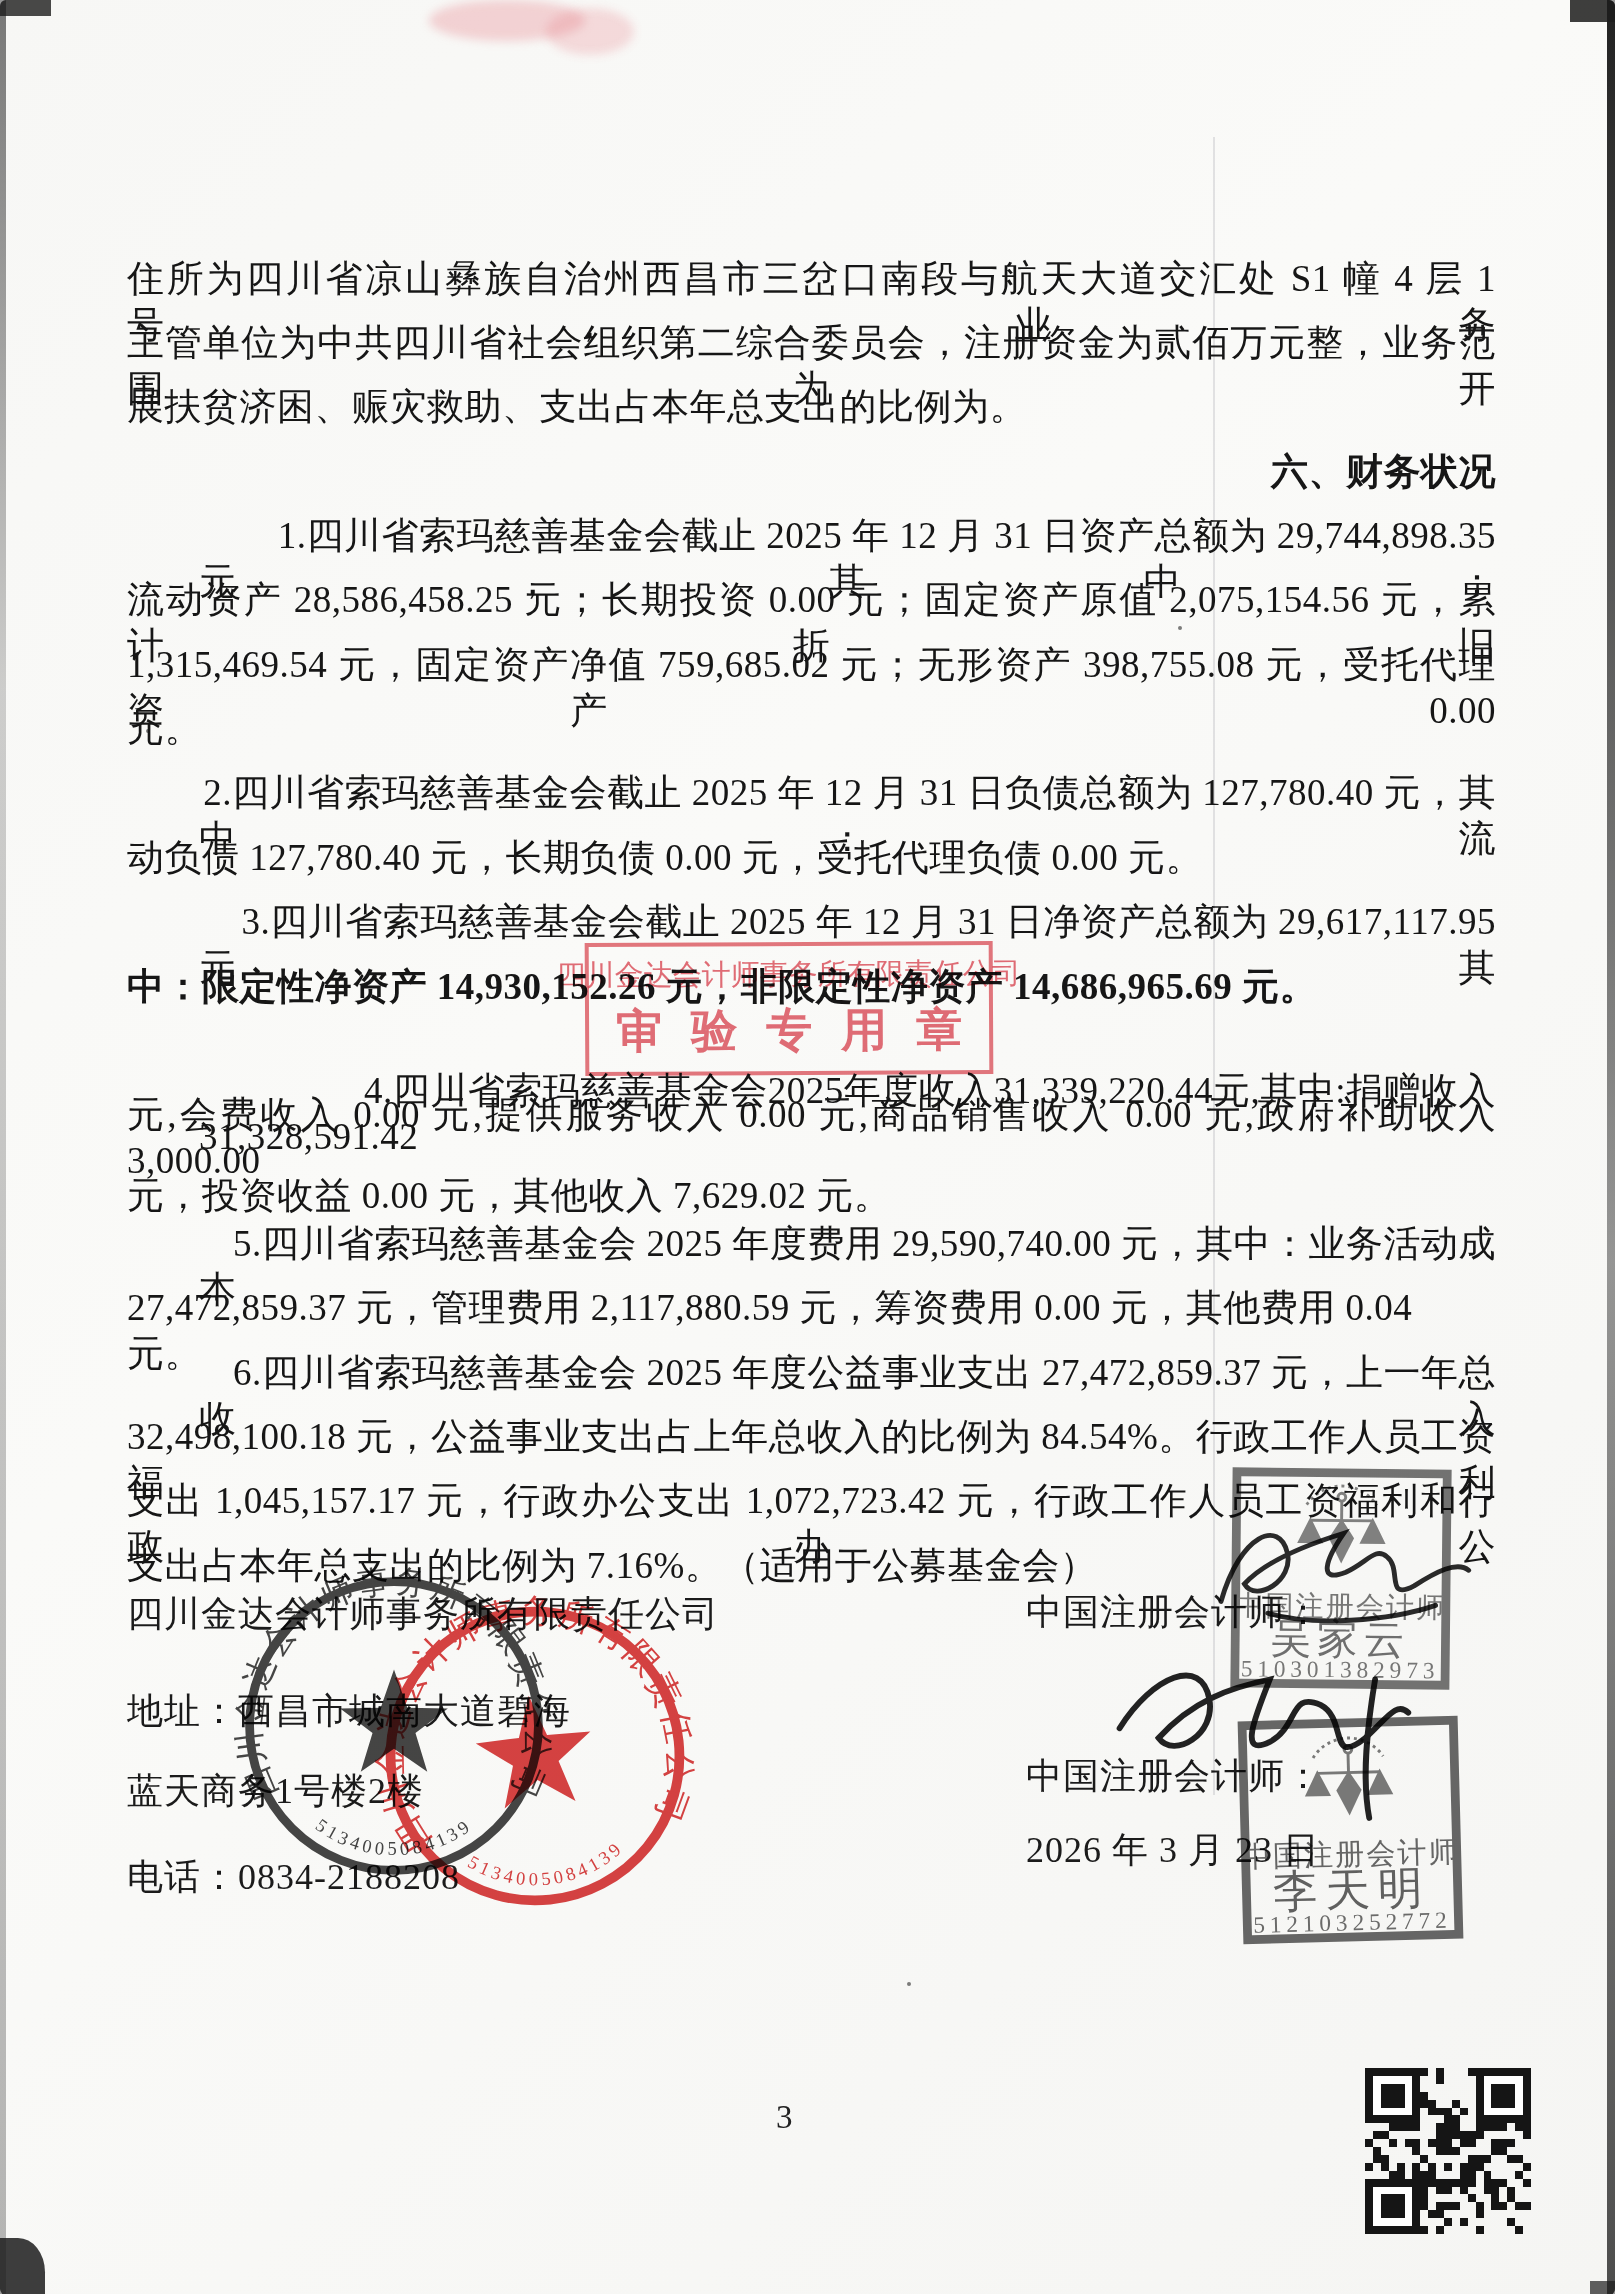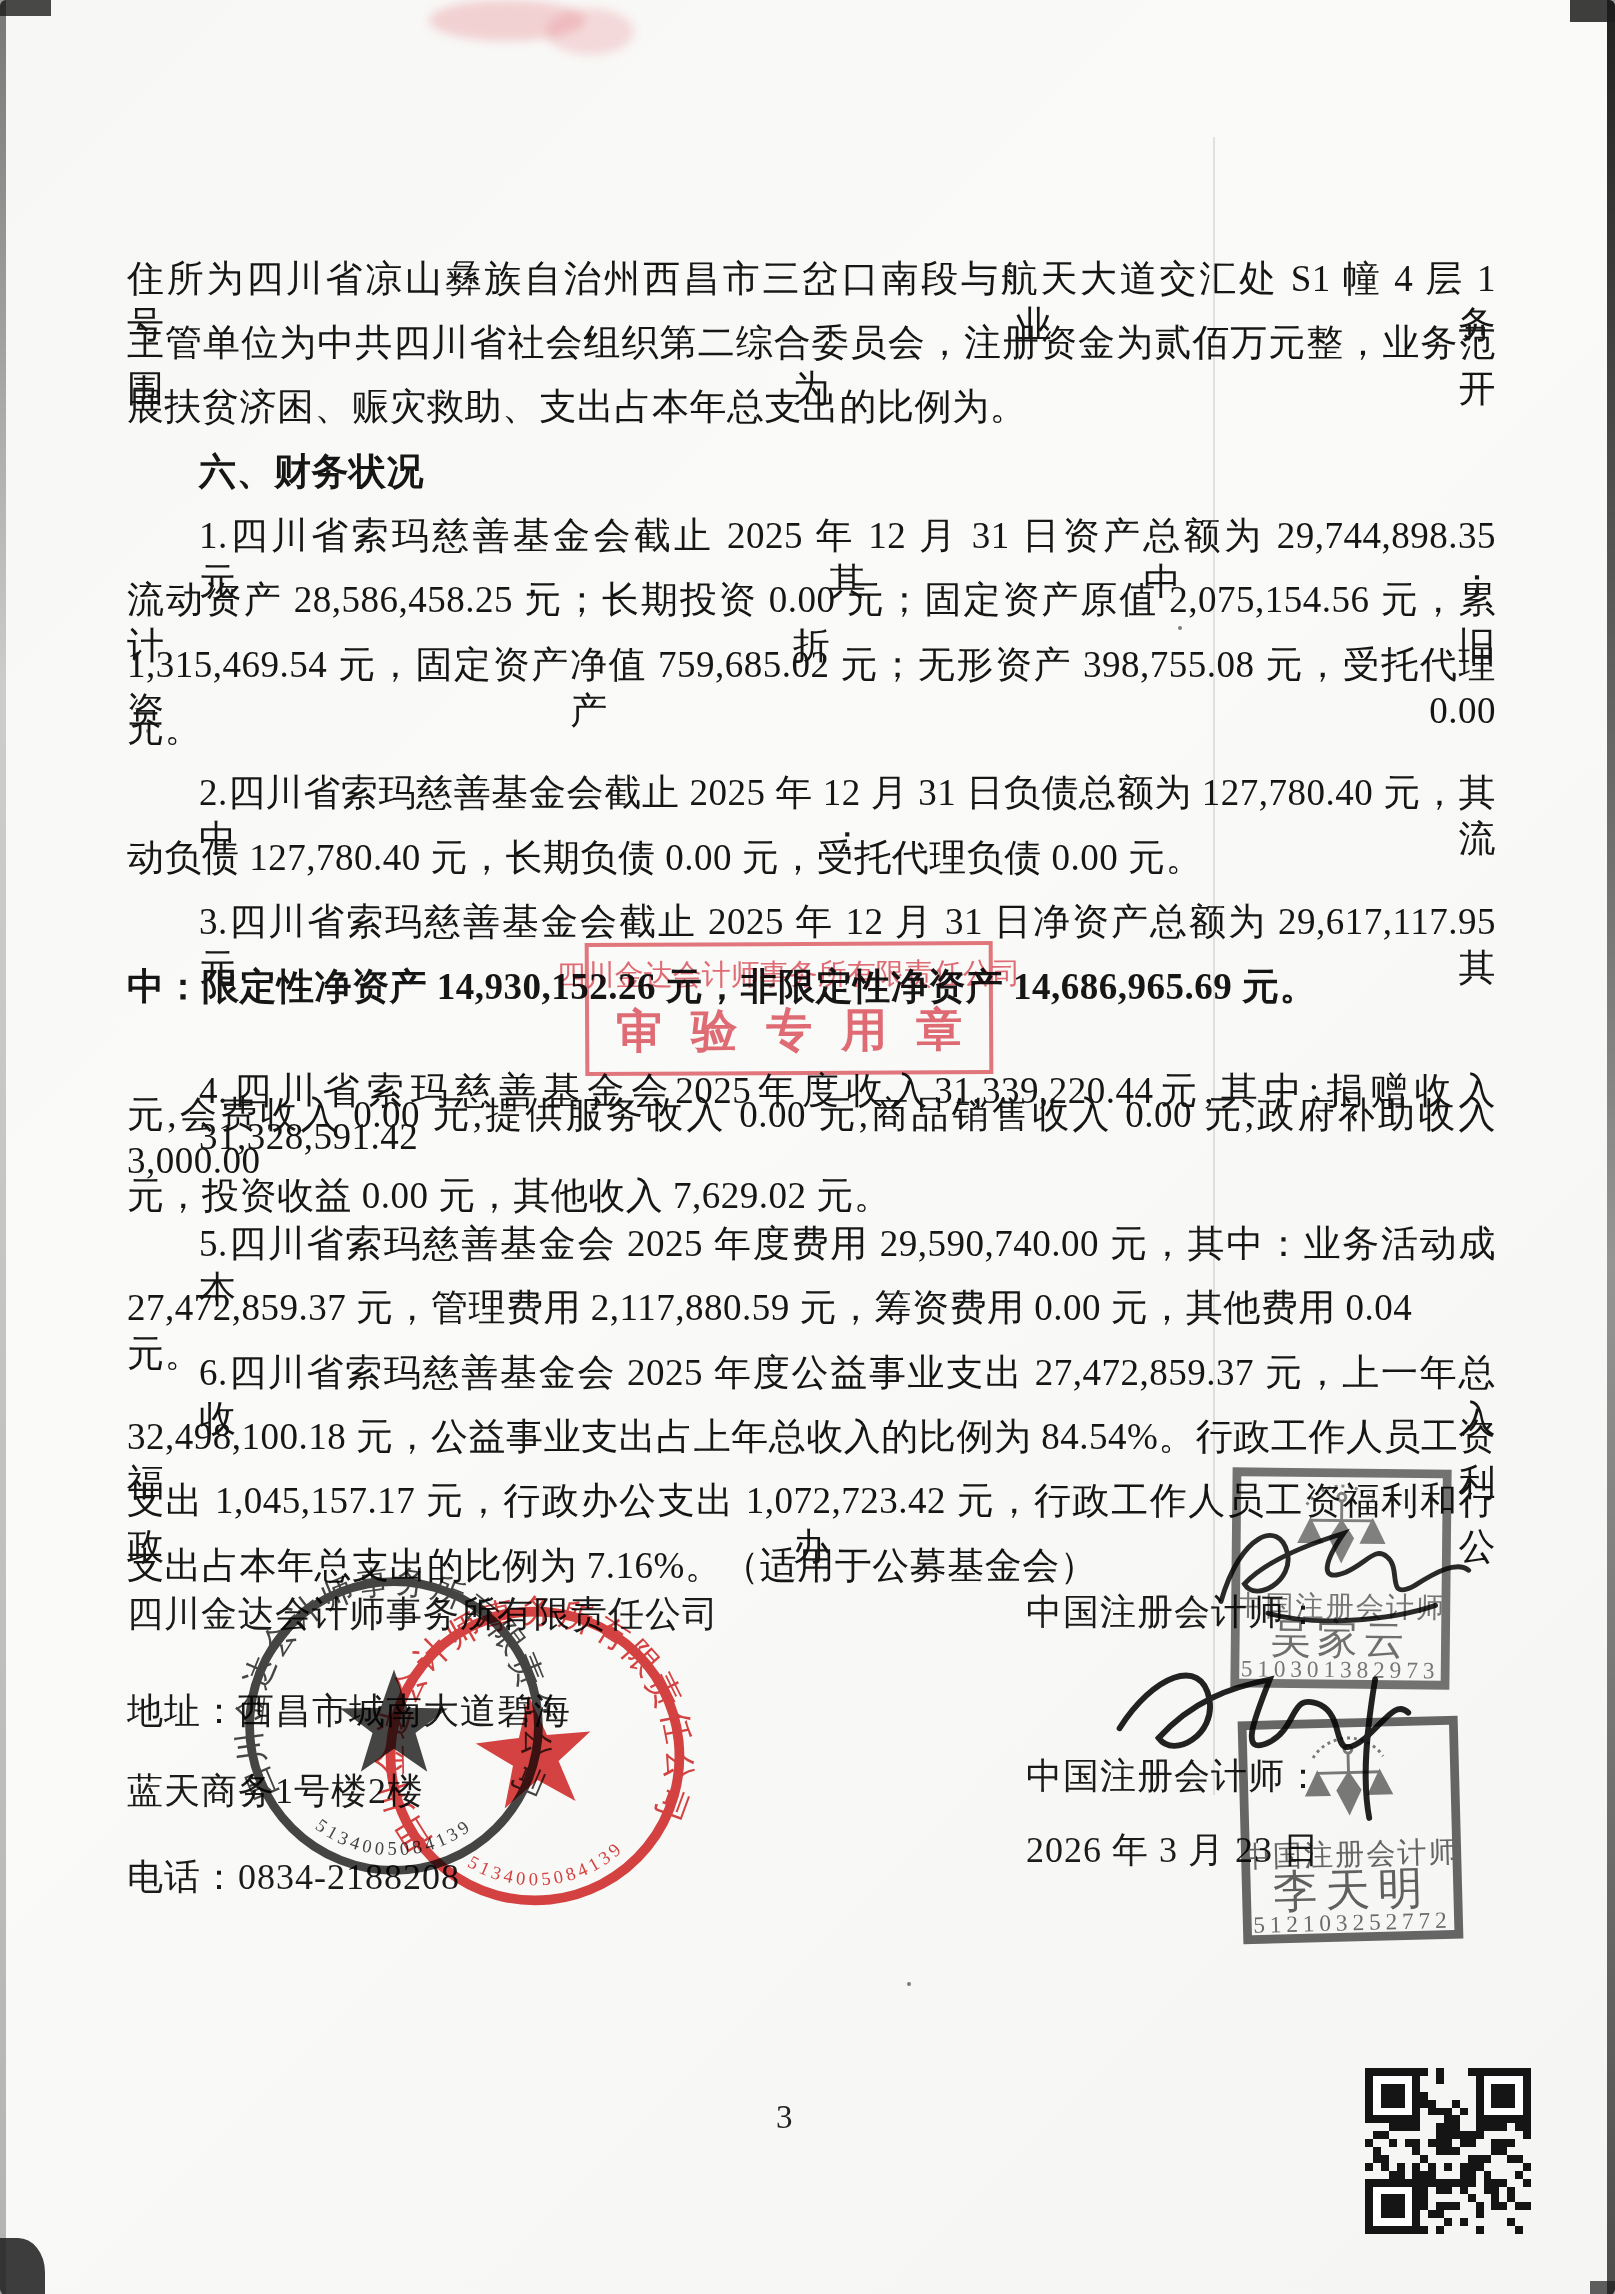--- a/index.html
+++ b/index.html
@@ -2,21 +2,21 @@
 <html><head>
 <meta charset="utf-8">
 <style>
   html,body{margin:0;padding:0;background:#9a9a9a;}
   .page{position:relative;width:1615px;height:2295px;margin:0 auto;overflow:hidden;
         background:linear-gradient(135deg,#f7f7f5 0%,#fafaf8 40%,#f5f5f3 100%);
         font-family:"Liberation Serif","DejaVu Serif",serif;color:#161616;border-radius:6px;}
   .bline{position:absolute;left:127px;width:1369px;font-size:37px;line-height:1.25;
          white-space:pre-wrap;box-sizing:border-box;letter-spacing:0.5px;}
   .bline.fill{text-align:justify;text-align-last:justify;}
-  .bline.ind{padding-left:72px;}
+  .bline.ind{padding-left:72px;text-align:right;}
   .bline.bold{font-weight:bold;}
   .ftext{position:absolute;font-size:36px;color:#1b1b1b;white-space:nowrap;letter-spacing:1px;}
   .pagenum{position:absolute;left:776px;top:2099px;font-size:33px;color:#222;}
   
   .audit-box{position:absolute;left:585px;top:942px;width:400px;height:125px;
              border:4.9px solid rgba(224,86,96,.8);mix-blend-mode:multiply;
              display:flex;flex-direction:column;align-items:center;justify-content:center;
              color:rgba(222,78,90,.82);transform:rotate(-.3deg);}
   .audit-co{font-size:29px;white-space:nowrap;letter-spacing:0;}
   .audit-lb{font-size:46px;font-weight:bold;letter-spacing:29px;margin-right:-29px;margin-top:5.9px;white-space:nowrap;}

